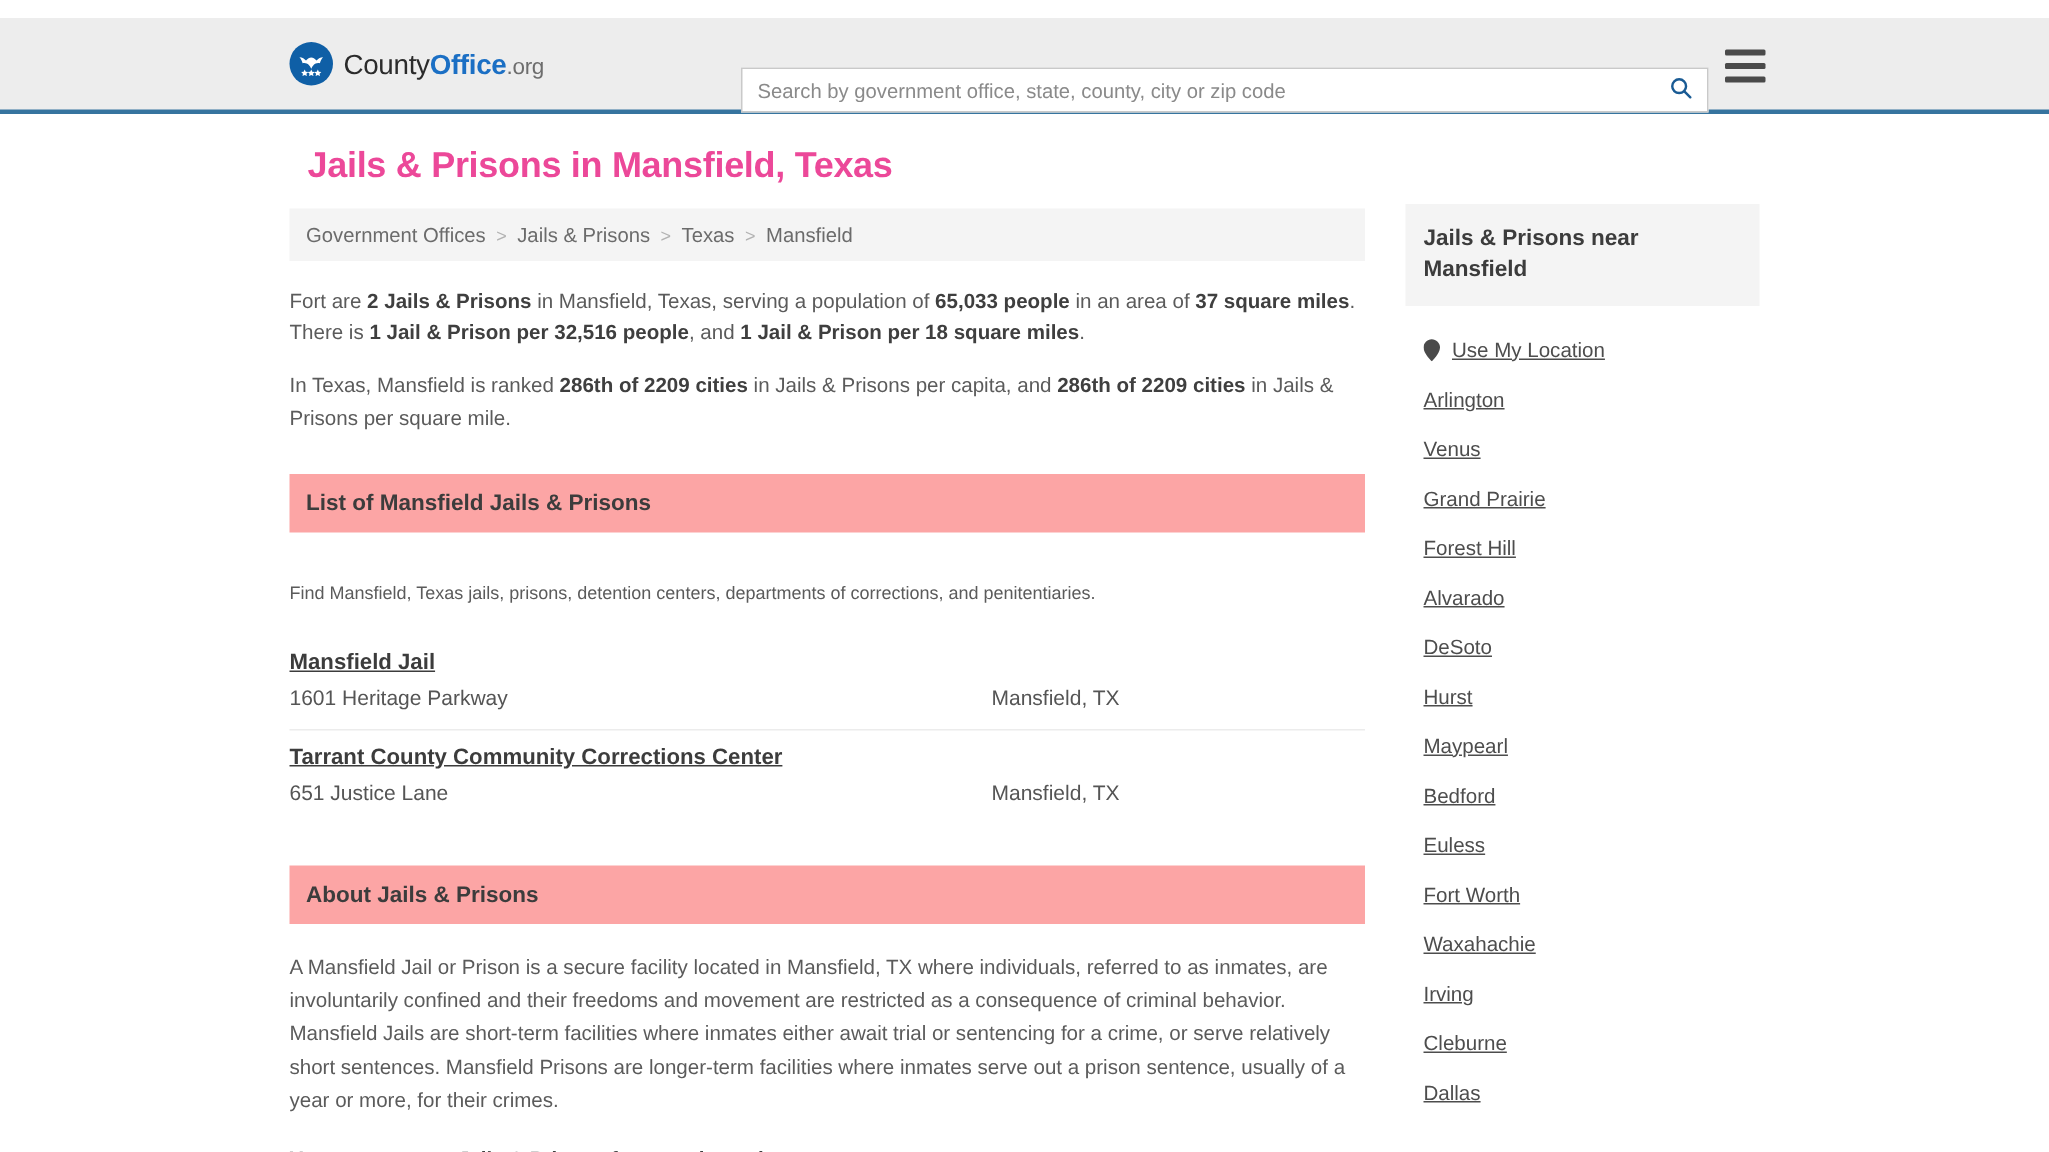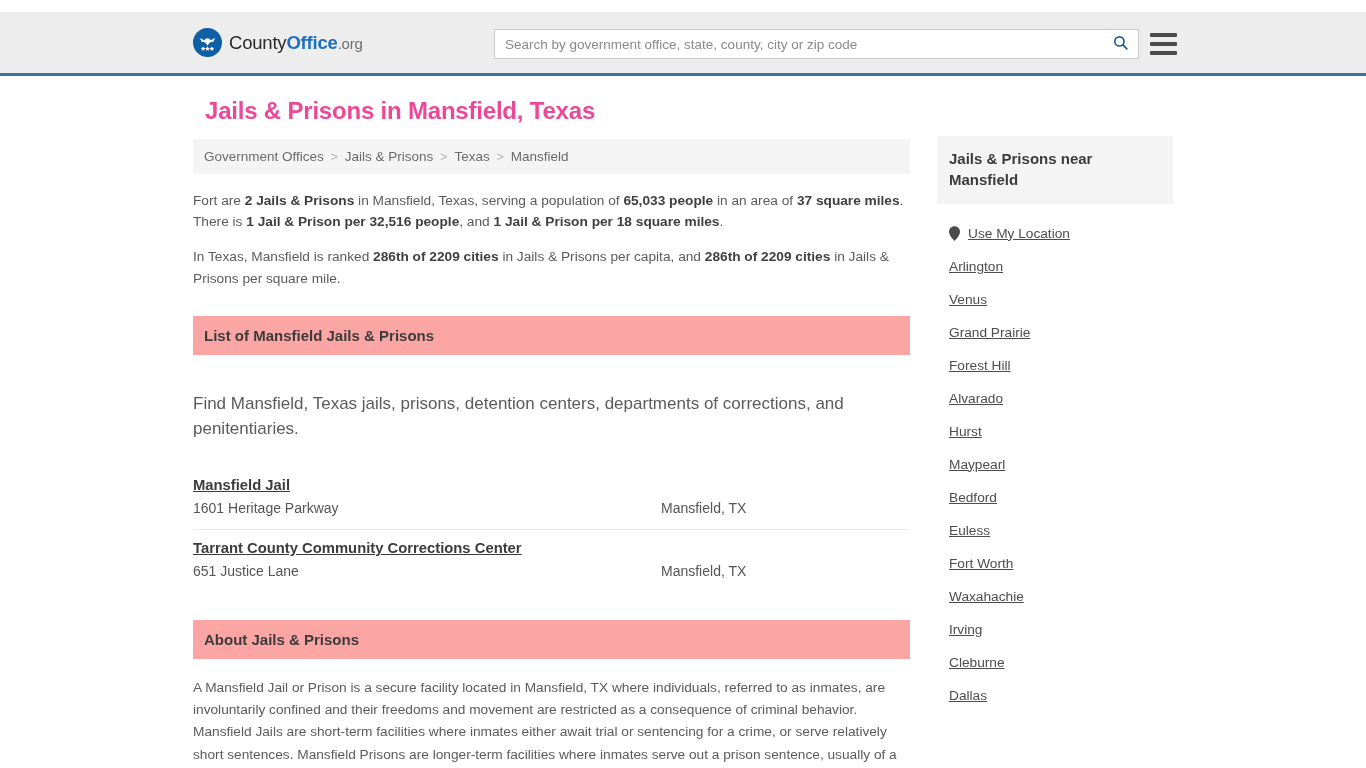--- a/index.html
+++ b/index.html
@@ -45,21 +45,21 @@
     letter-spacing: -0.2px;
     white-space: nowrap;
   }
   .bt-county { color: #2b2b2b; }
   .bt-office { color: #1b6fc4; font-weight: bold; }
   .bt-org { color: #6d6d6d; font-size: 15px; }
 
   .search-wrap {
     position: absolute;
     left: 494px;
-    top: 17px;
+    top: 33px;
     width: 645px;
     height: 30px;
     background: #ffffff;
     border: 1px solid #c9c9c9;
     display: flex;
     align-items: center;
   }
   .search-input {
     flex: 1;
     border: 0;
@@ -152,21 +152,21 @@
   .section-head {
     background: #fca5a5;
     padding: 11px 11px;
     font-size: 15px;
     font-weight: bold;
     color: #3c3c3c;
     margin-top: 9px;
   }
 
   .section-lead {
-    font-size: 17px;
+    font-size: 12px;
     color: #5b5b5b;
     padding: 19px 0 8px 0;
     line-height: 1.5;
   }
 
   .listing {
     padding: 9px 0 13px 0;
     border-bottom: 1px solid #ececec;
   }
   .listing:last-of-type { border-bottom: 0; }
@@ -321,20 +321,23 @@
           <div class="side-item">
             <a href="#">Grand Prairie</a>
           </div>
           <div class="side-item">
             <a href="#">Forest Hill</a>
           </div>
           <div class="side-item">
             <a href="#">Alvarado</a>
           </div>
           <div class="side-item">
+            <a href="#">DeSoto</a>
+          </div>
+          <div class="side-item">
             <a href="#">Hurst</a>
           </div>
           <div class="side-item">
             <a href="#">Maypearl</a>
           </div>
           <div class="side-item">
             <a href="#">Bedford</a>
           </div>
           <div class="side-item">
             <a href="#">Euless</a>

